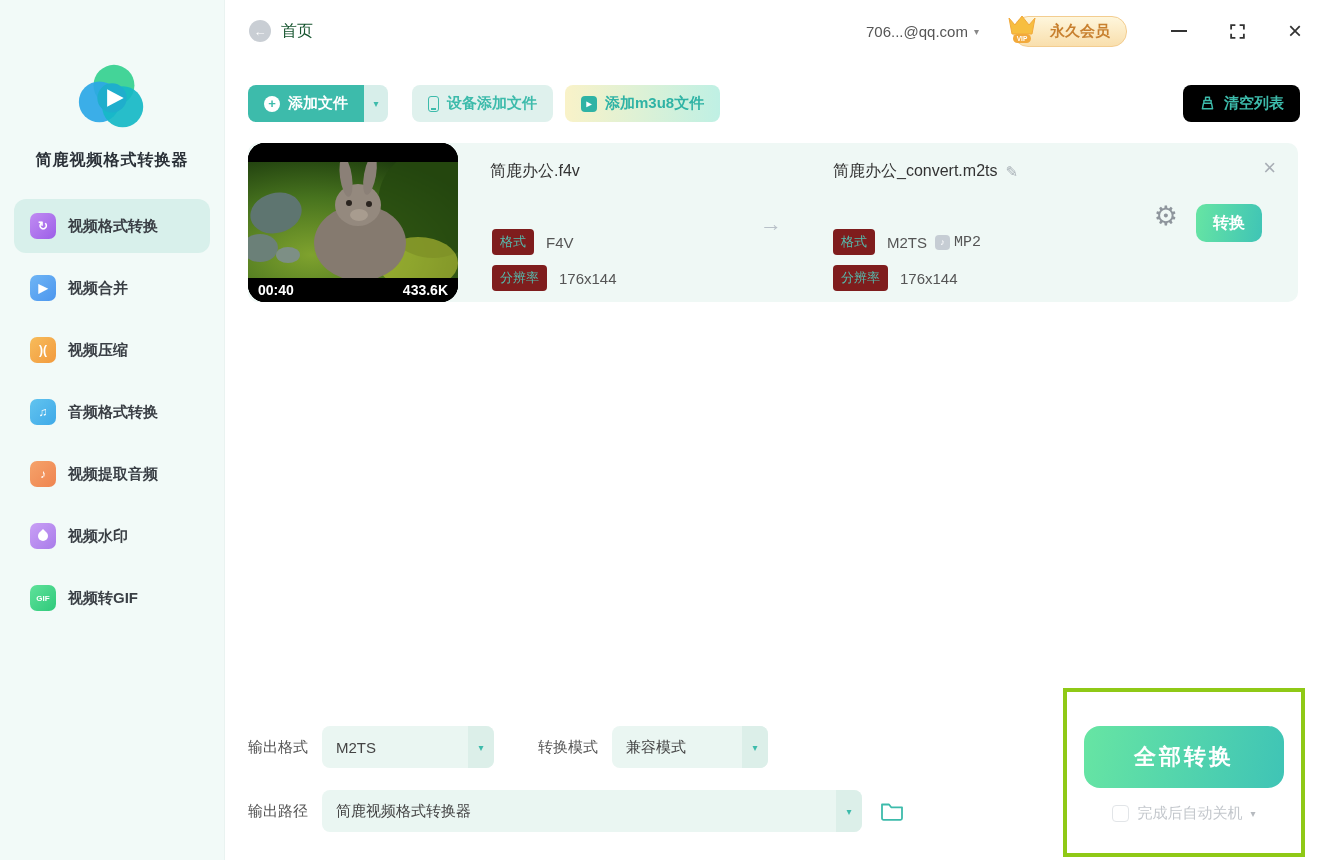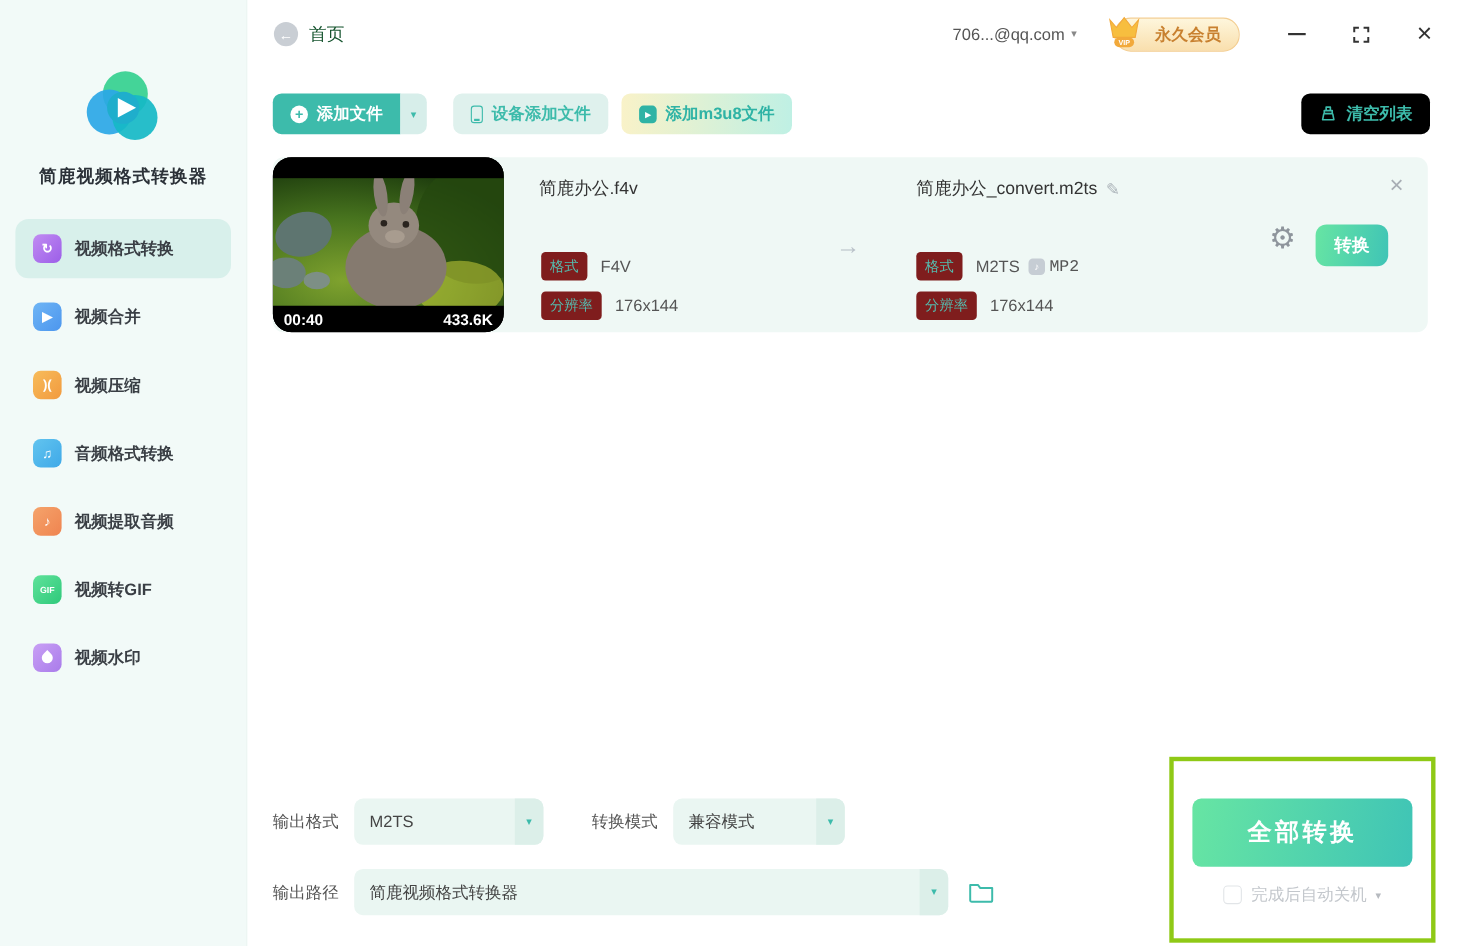--- a/index.html
+++ b/index.html
@@ -102,21 +102,21 @@
     display:flex; align-items:center; justify-content:center; color:#3DBBAB; font-size:10px; }
   .sel-format { width:172px; }
   .sel-mode { width:156px; margin-right:0; }
   .mode-label { margin-left:44px; }
   .sel-path { width:540px; }
   .folder-btn { margin-left:18px; cursor:pointer; display:flex; align-items:center; }
 
   
   .convert-box { position:absolute; left:838px; top:688px; width:242px; height:169px;
     border:4px solid #8FC916; background:#fff; display:flex; flex-direction:column; align-items:center; }
-  .convert-all-btn { margin-top:34px; width:200px; height:62px; border-radius:8px;
+  .convert-all-btn { margin-top:34px; width:200px; height:62px; border-radius:16px;
     background:linear-gradient(100deg,#67E5A3,#3FC4B6); color:#fff; font-size:22px; font-weight:bold;
     letter-spacing:3px; display:flex; align-items:center; justify-content:center; cursor:pointer; }
   .shutdown-row { margin-top:16px; display:flex; align-items:center; gap:8px; }
   .checkbox { width:17px; height:17px; border:1.5px solid #E2E5E8; border-radius:4px; background:#fff; cursor:pointer; }
   .shutdown-label { font-size:15px; color:#C3C7CC; }
   .shutdown-caret { font-size:10px; color:#B6BABF; cursor:pointer; }
 </style>
 </head>
 <body>
 
@@ -149,30 +149,30 @@
       </div>
       <div class="nav-item">
         <span class="ic ic-cyan">♫</span>
         <span class="nav-label">音频格式转换</span>
       </div>
       <div class="nav-item">
         <span class="ic ic-coral">♪</span>
         <span class="nav-label">视频提取音频</span>
       </div>
       <div class="nav-item">
+        <span class="ic ic-lilac">
+            <span class="drop-shape"></span>
+          </span>
+        <span class="nav-label">视频水印</span>
+      </div>
+      <div class="nav-item">
         <span class="ic ic-green">
             <span class="gif-text">GIF</span>
           </span>
         <span class="nav-label">视频转GIF</span>
-      </div>
-      <div class="nav-item">
-        <span class="ic ic-lilac">
-            <span class="drop-shape"></span>
-          </span>
-        <span class="nav-label">视频水印</span>
       </div>
     </div>
   </div>
 
   <div class="main">
 
     <div class="header">
       <span class="back-btn">←</span>
       <span class="home-label">首页</span>
       <div class="header-right">

